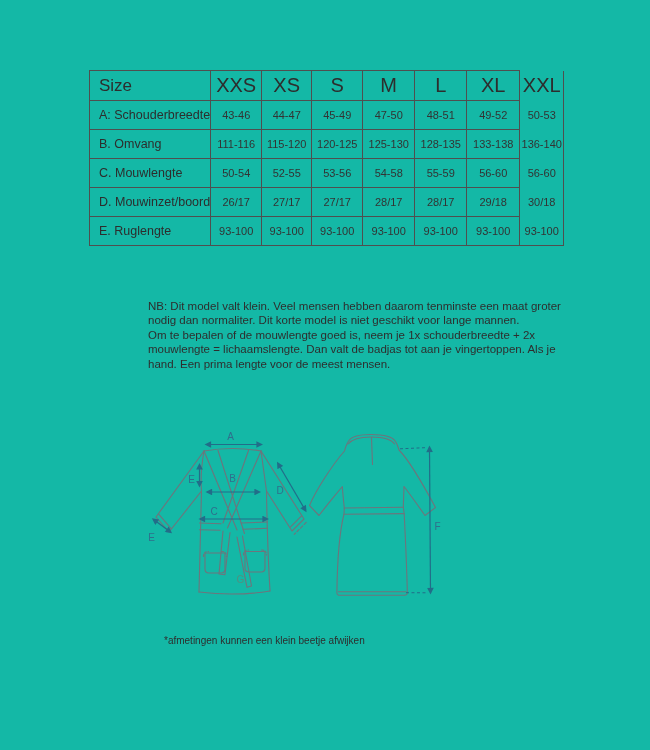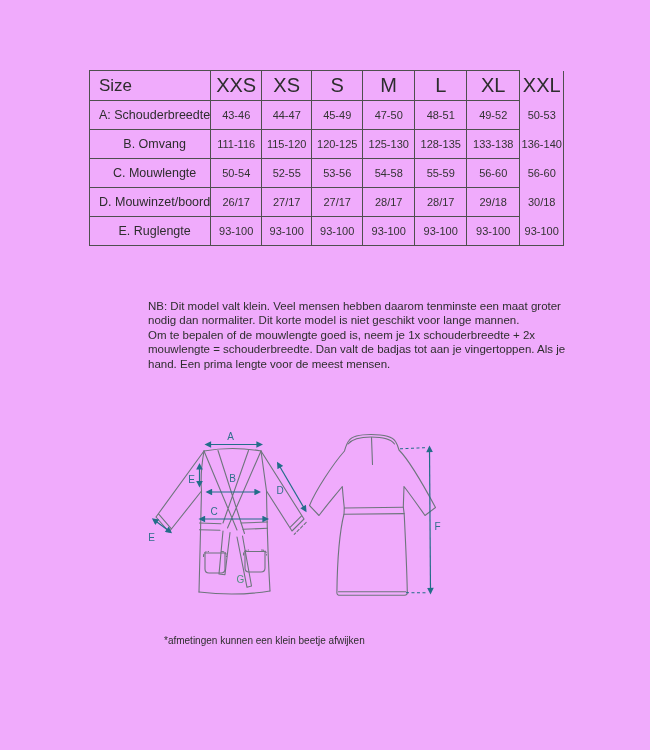--- a/index.html
+++ b/index.html
@@ -1,32 +1,32 @@
 <!DOCTYPE html>
 <html><head>
 <meta charset="utf-8">
 <style>
   html,body{margin:0;padding:0;background:#ffffff;}
   #screen{
-    position:relative;width:650px;height:750px;background:#f0abfc;overflow:hidden;
+    position:relative;width:650px;height:750px;background:#14b8a6;overflow:hidden;
     font-family:"Liberation Sans", sans-serif;color:#2d2d2d;
   }
   
   table.size-table{
     position:absolute;left:89px;top:70px;
     border-collapse:collapse;table-layout:fixed;color:#2d2d2d;
   }
   .size-table th,.size-table td{
     border:1px solid #4f4f4f;font-weight:normal;text-align:center;padding:0;
     white-space:nowrap;overflow:hidden;
   }
   .size-table th{font-size:20px;height:29px;}
   .size-table th.size-h{font-size:17px;text-align:left;padding-left:9px;}
   .size-table td{font-size:11px;height:28px;color:#333;}
-  .size-table td.lbl{font-size:12.5px;text-align:center;padding-left:9px;color:#2d2d2d;}
+  .size-table td.lbl{font-size:12.5px;text-align:left;padding-left:9px;color:#2d2d2d;}
   
   .size-table th:last-child{border-top:none;}
   .size-table th:last-child,
   .size-table td:last-child{border-top:none;border-bottom:none;margin-top:28px;}
   .size-table tr:last-child td:last-child{border-bottom:1px solid #4f4f4f;}
   
   .note{
     position:absolute;left:148px;top:299px;font-size:11.5px;line-height:14.4px;
     color:#2e2e2e;
   }
@@ -116,21 +116,21 @@
       <td>93-100</td>
       <td>93-100</td>
     </tr>
   </tbody>
     </table>
 
   <div class="note">
     <div class="nl">NB: Dit model valt klein. Veel mensen hebben daarom tenminste een maat groter</div>
     <div class="nl">nodig dan normaliter. Dit korte model is niet geschikt voor lange mannen.</div>
     <div class="nl">Om te bepalen of de mouwlengte goed is, neem je 1x schouderbreedte + 2x</div>
-    <div class="nl">mouwlengte = schouderbreedte. Dan valt de badjas tot aan je vingertoppen. Als je</div>
+    <div class="nl">mouwlengte = lichaamslengte. Dan valt de badjas tot aan je vingertoppen. Als je</div>
     <div class="nl">hand. Een prima lengte voor de meest mensen.</div>
   </div>
 
   <svg class="diagram" width="330" height="215" viewBox="0 0 330 215">
     <defs>
       <marker id="ah" viewBox="0 0 10 10" refX="7" refY="5" markerWidth="6.5" markerHeight="5.5" orient="auto-start-reverse">
         <path d="M0,0 L10,5 L0,10 Z" fill="#226d89"></path>
       </marker>
     </defs>
 

